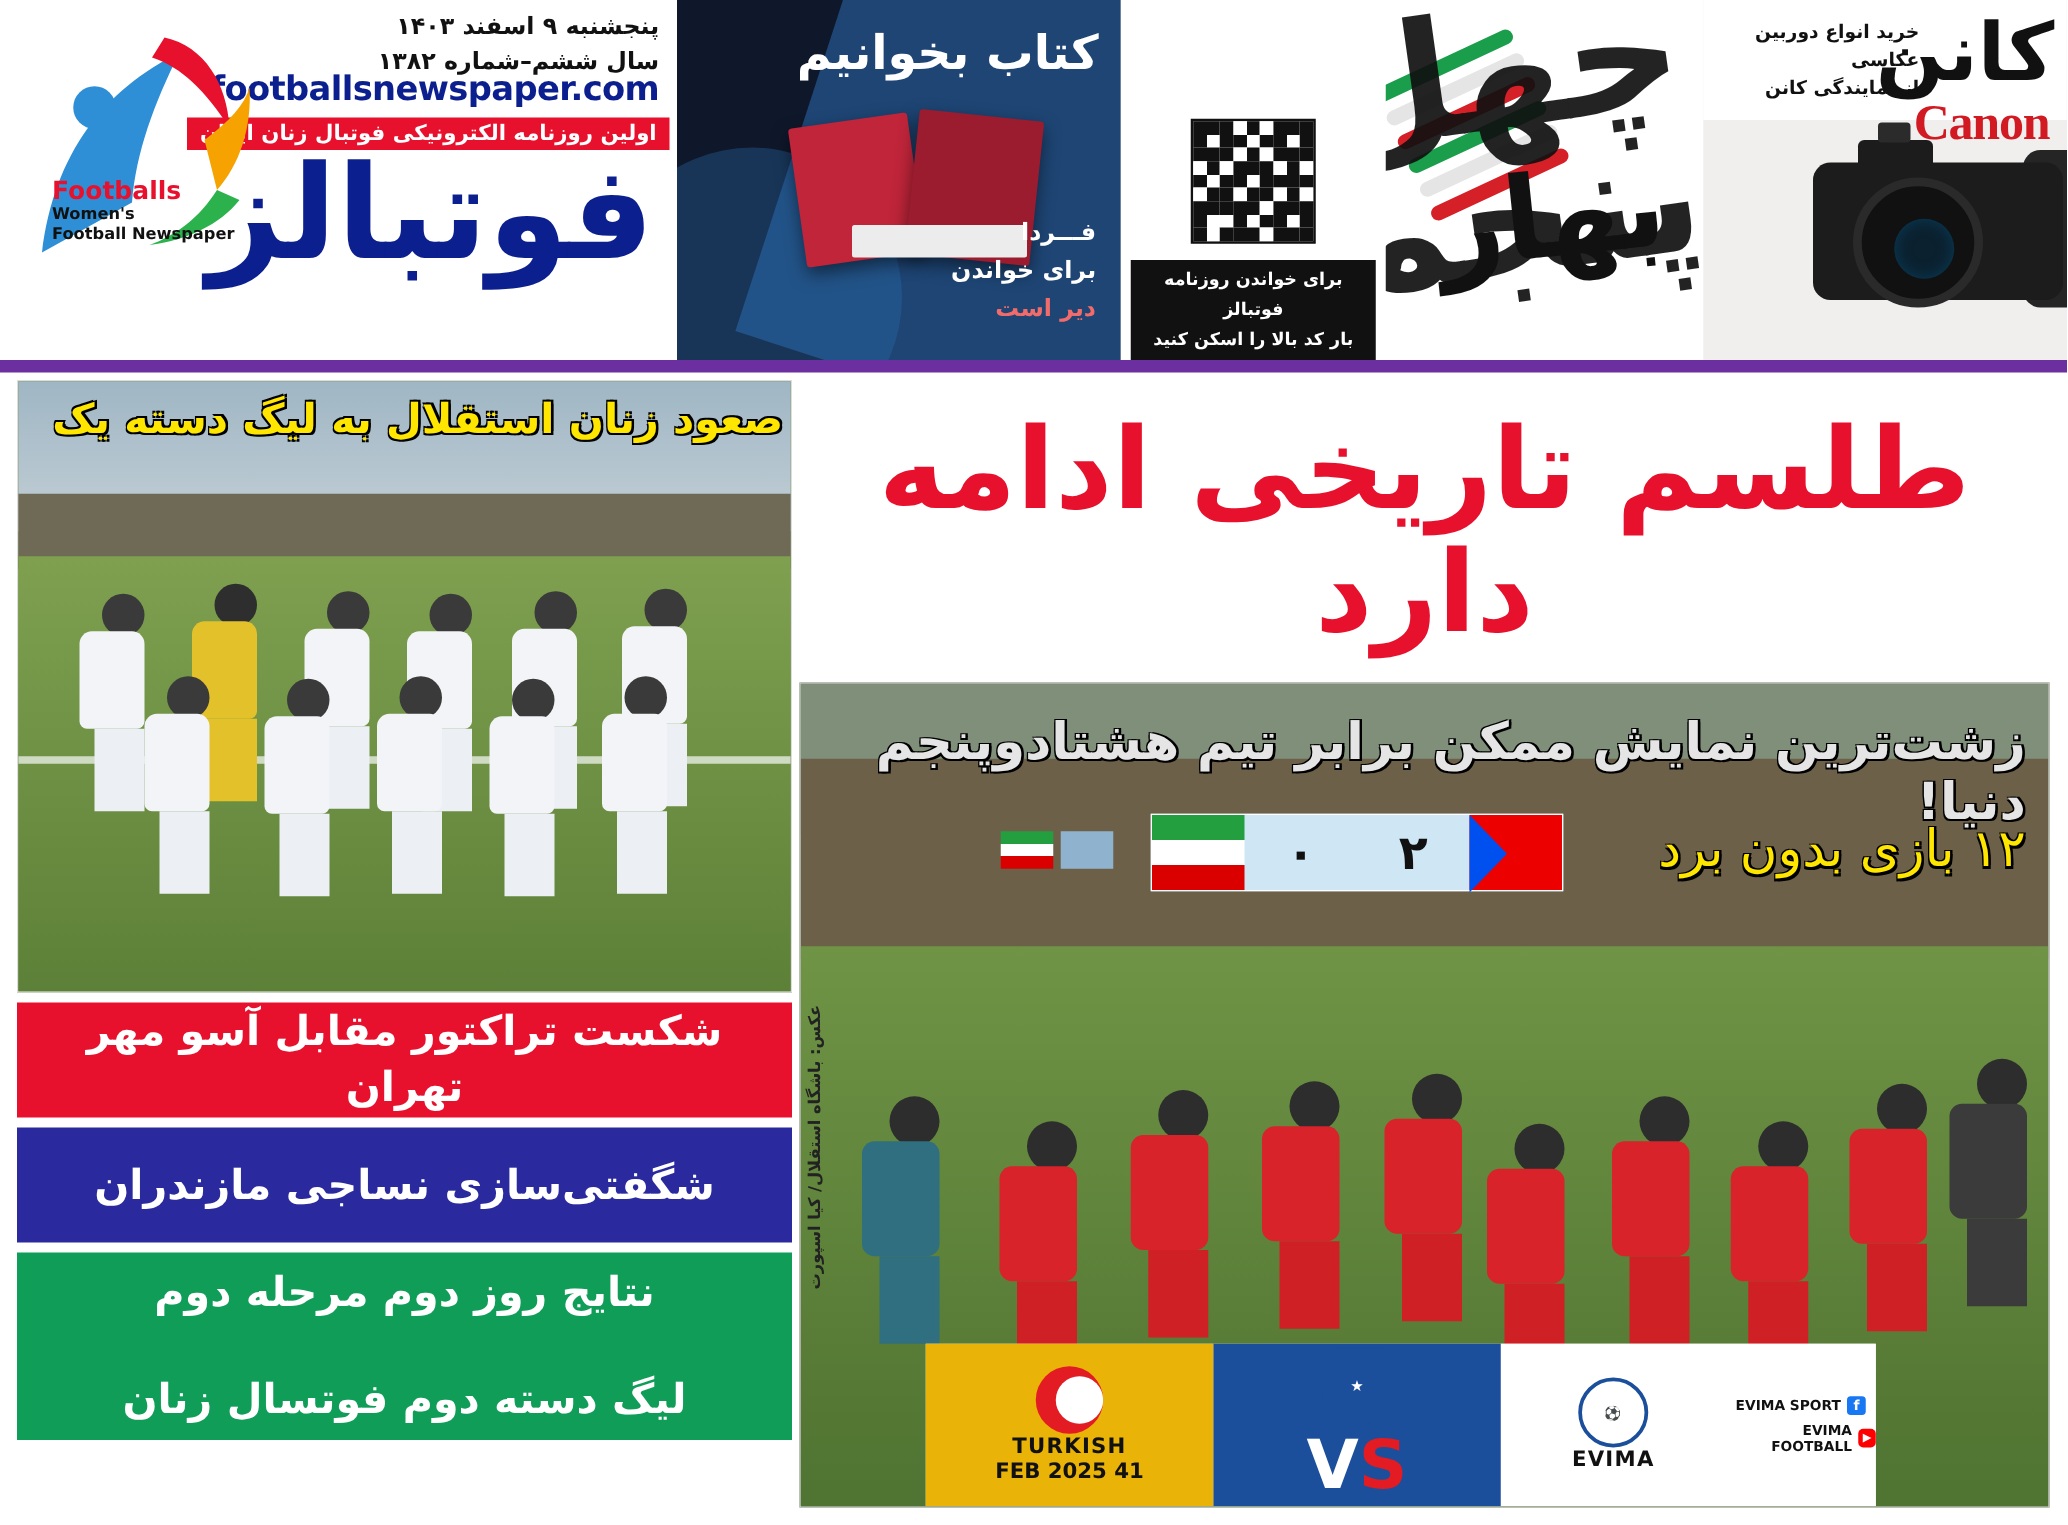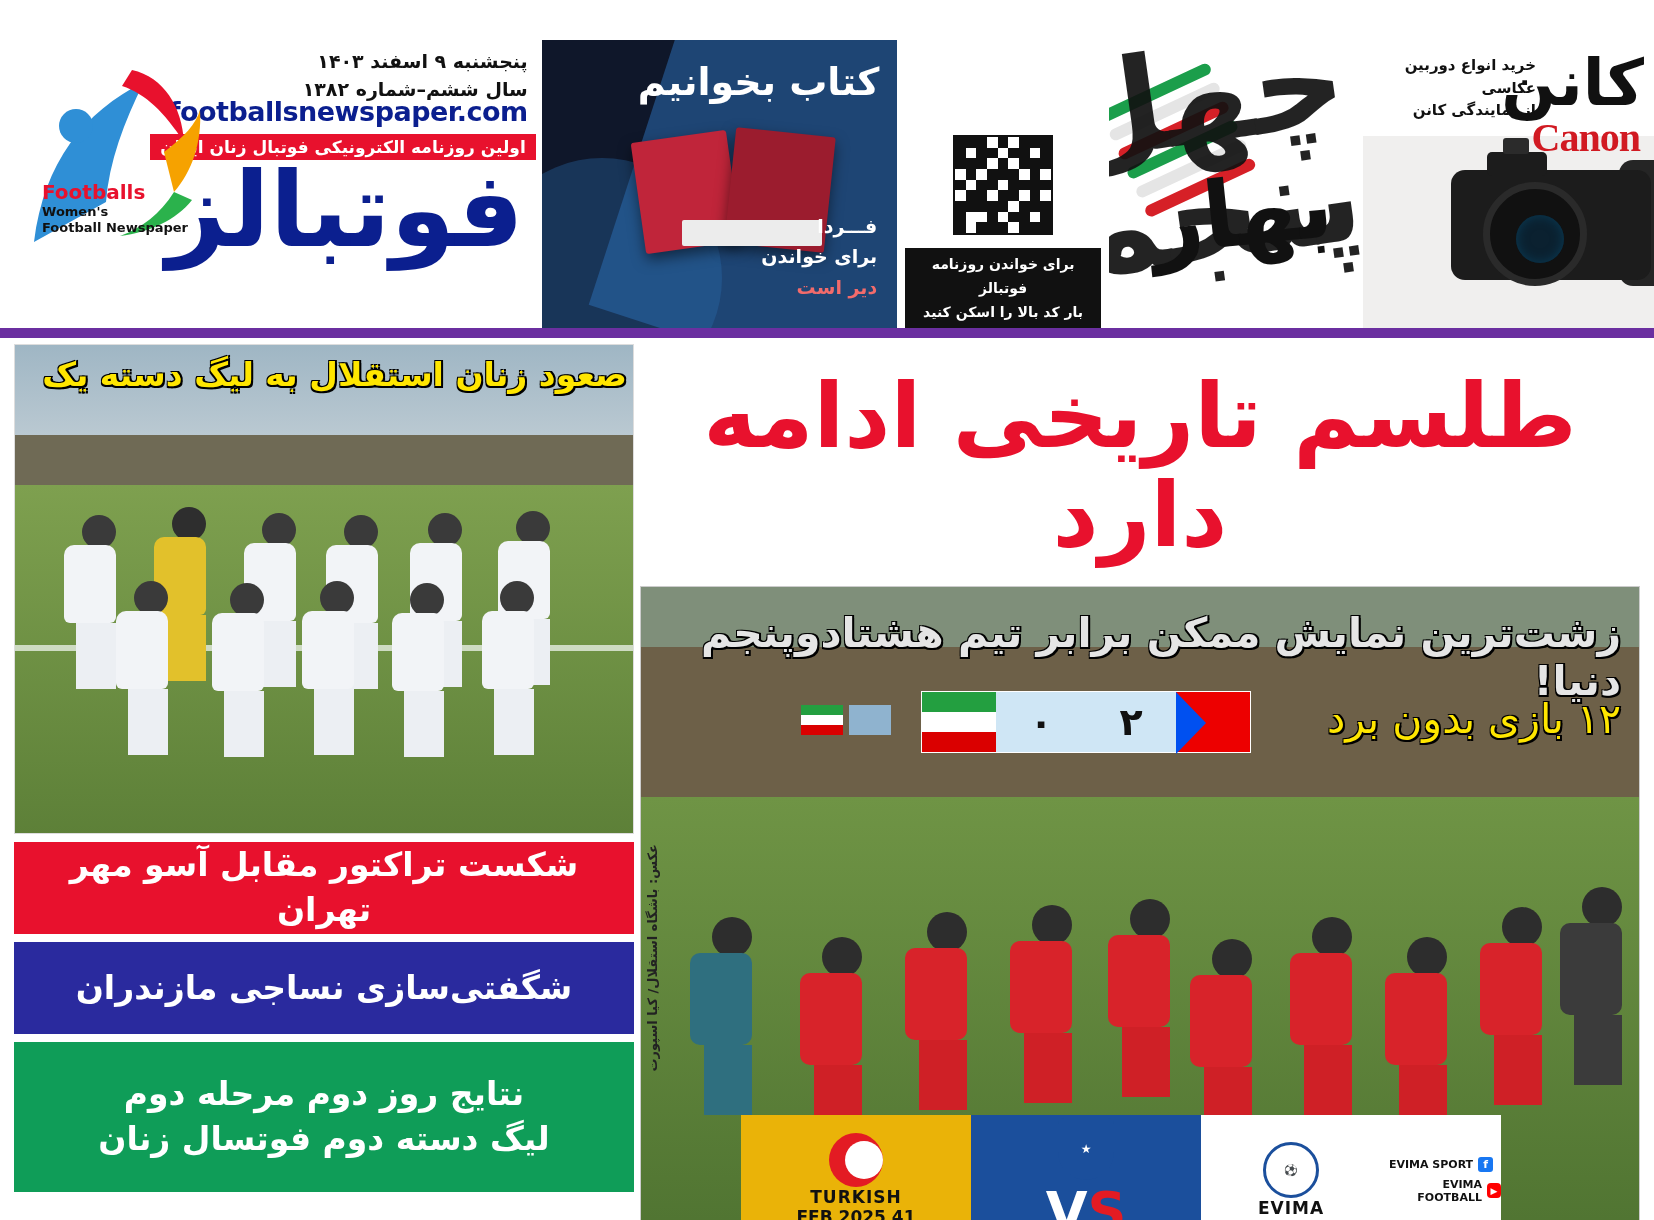--- a/index.html
+++ b/index.html
@@ -2,21 +2,21 @@
 <html lang="fa" dir="rtl"><head>
 <meta charset="utf-8">
 <style>
   * { box-sizing: border-box; margin: 0; padding: 0; }
   html, body {
     width: 1654px; height: 1220px;
     background: #ffffff;
     font-family: "DejaVu Sans", "Liberation Sans", sans-serif;
     overflow: hidden;
   }
-  .page { position: relative; width: 1654px; height: 968px; background:#fff;margin-top:40px; }
+  .page { position: relative; width: 1654px; height: 968px; background:#fff; }
 
   
   .top-strip { position: absolute; left:0; top:0; width:1654px; height:288px; display:flex; flex-direction: row-reverse; }
 
   
   .masthead { width: 640px; height:288px; background:#fff; position: relative; }
   .mh-date { position:absolute; right:14px; top:8px; text-align:right; line-height:1.45; }
   .mh-date div { font-size:19px; font-weight:bold; color:#111; }
   .mh-site { position:absolute; right:14px; top:56px; font-size:27px; font-weight:bold; color:#0b1f8f; letter-spacing:-0.5px; }
   .mh-sub { position:absolute; right:6px; top:94px; background:#e8112d; color:#fff; font-size:17px; font-weight:bold; padding:3px 10px; }
@@ -83,21 +83,21 @@
   .pl { position:absolute; }
   .pl .head { width:34px; height:34px; border-radius:50%; background:#3a3a3a; }
   .pl .body { width:52px; height:78px; background:#f2f4f7; border-radius:10px 10px 6px 6px; margin-top:-4px; margin-left:-9px; }
   .pl .legs { width:40px; height:66px; background:#eceff3; margin-left:-3px; }
   .pl.gk .body { background:#e2c12b; } .pl.gk .legs{ background:#e2c12b; } .pl.gk .head{ background:#2e2e2e; }
   .photo-headline { position:absolute; right:6px; top:10px; left:6px; color:#ffe600; font-size:33px; font-weight:bold; text-shadow: 2px 2px 0 #000, -1px -1px 0 #000, 2px -1px 0 #000, -1px 2px 0 #000; }
 
   .side-box { width:620px; color:#fff; font-weight:bold; display:flex; align-items:center; justify-content:center; text-align:center; padding:10px 14px; line-height:1.35; }
   .sb-red { background:#e8112d; height:92px; font-size:33px; margin-top:8px; }
   .sb-blue { background:#2a2a9e; height:92px; font-size:33px; margin-top:8px; }
-  .sb-green { background:#0f9d58; height:150px; font-size:33px; margin-top:8px; flex-direction:column; }
+  .sb-green { background:#0f9d58; height:150px; font-size:33px; margin-top:8px; flex-direction:column;justify-content:space-between; }
 
   
   .right-col { position:absolute; right:14px; top:6px; width:1000px; }
   .main-headline { width:1000px; text-align:center; color:#e8112d; font-size:90px; font-weight:bold; line-height:1.1; padding-top:22px; letter-spacing:-1px; }
 
   .match-photo { position:relative; margin-top:22px; width:1000px; height:660px; background:#53703d; overflow:hidden; border:1px solid #ccc; }
   .mp-sky { position:absolute; left:0; top:0; width:100%; height:120px; background:#7f8f7a; }
   .mp-hill { position:absolute; left:0; top:60px; width:100%; height:160px; background:#6d6048; }
   .mp-grass { position:absolute; left:0; top:210px; width:100%; height:450px; background:linear-gradient(#6f9445,#4f7331); }
   .mp-headline { position:absolute; right:18px; top:22px; color:#e5e5e5; font-size:41px; font-weight:bold; text-shadow:2px 2px 0 #000,-1px -1px 0 #000,2px -1px 0 #000,-1px 2px 0 #000; }

